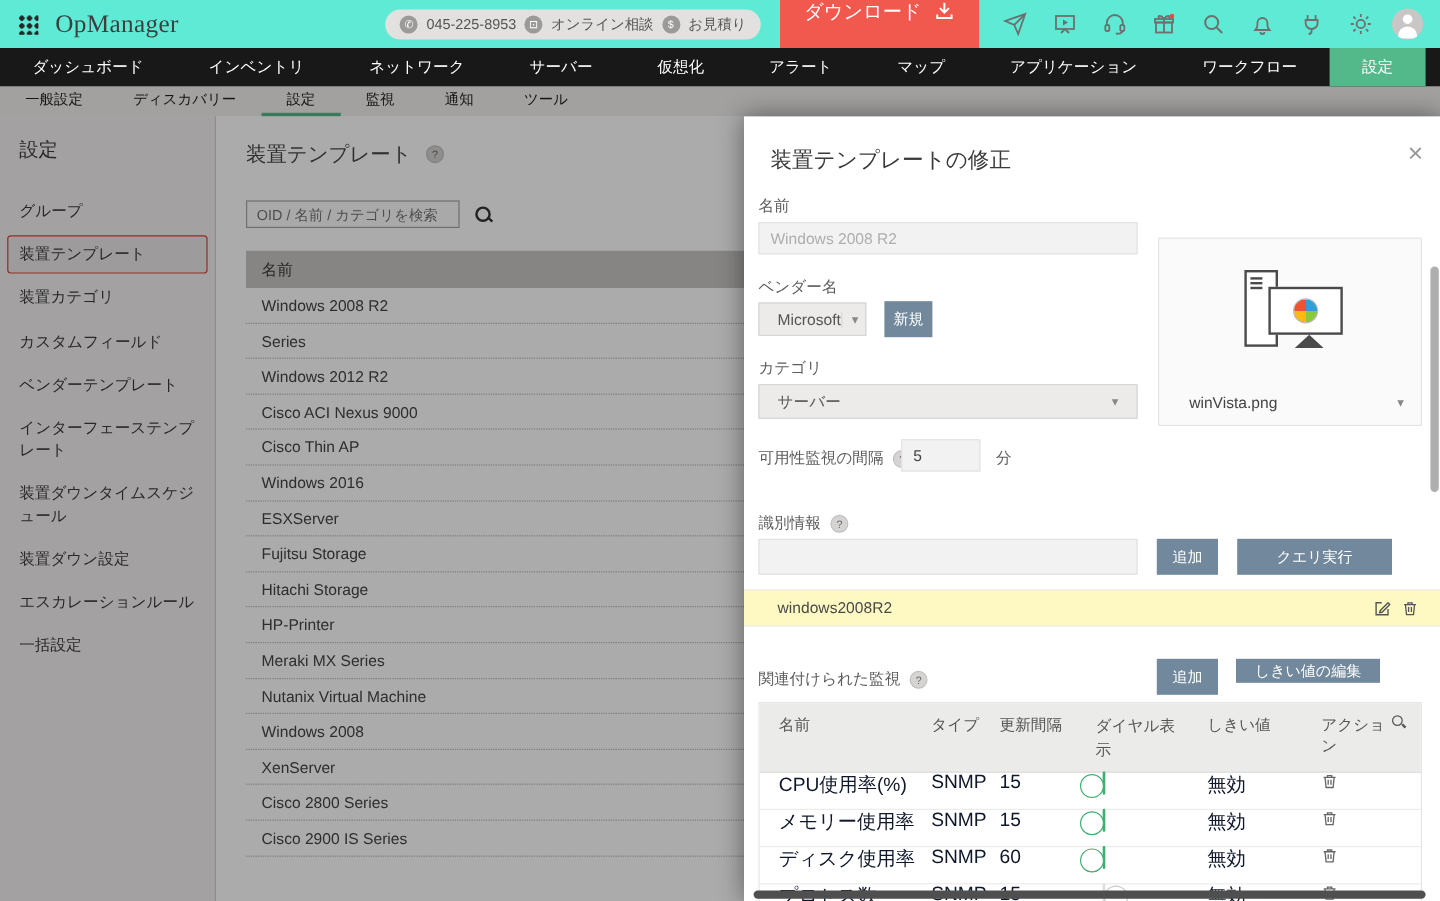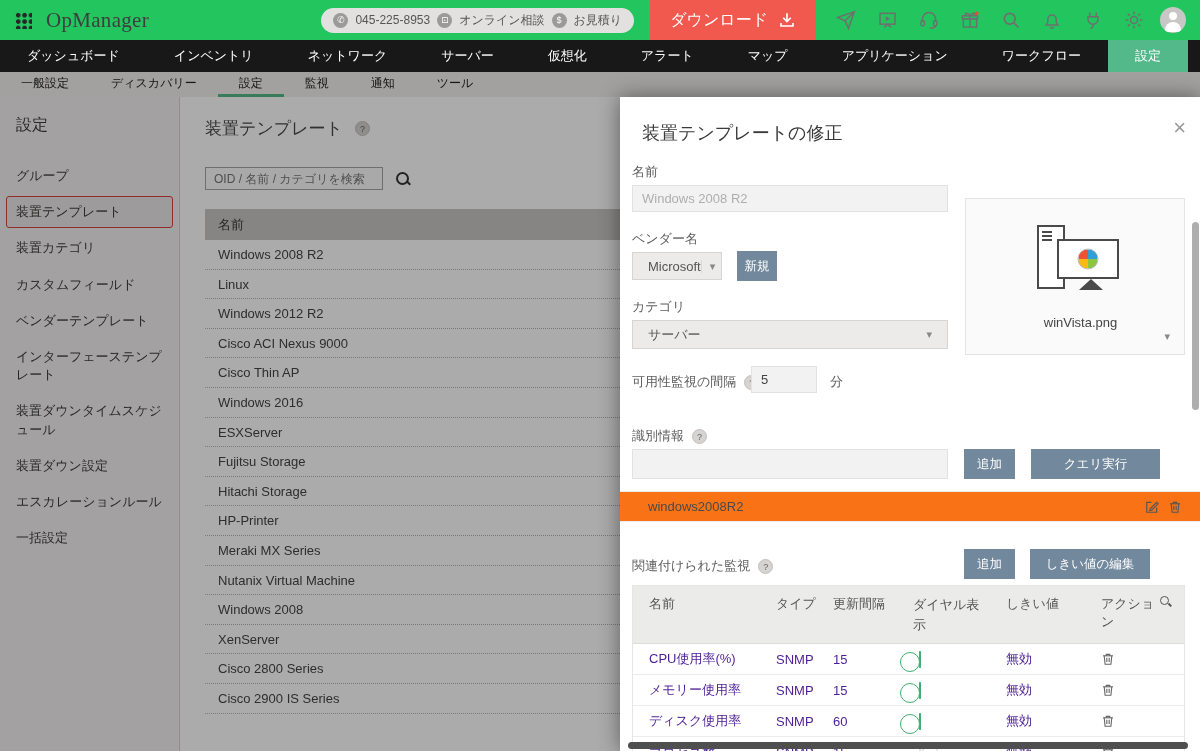--- a/index.html
+++ b/index.html
@@ -1,26 +1,26 @@
 <!DOCTYPE html>
 <html><head>
 <meta charset="utf-8">
 <style>
   * { margin:0; padding:0; box-sizing:border-box; }
   body { font-family:"Liberation Sans","DejaVu Sans",sans-serif; background:#888; }
   .screen { position:relative; width:1200px; height:751px; overflow:hidden; background:#fff; }
 
   
-  .hdr { position:absolute; left:0; top:0; width:100%; height:40px; background:#22c55e; display:flex; align-items:center; z-index:20; }
+  .hdr { position:absolute; left:0; top:0; width:100%; height:40px; background:#5eead4; display:flex; align-items:center; z-index:20; }
   .grid-ic { width:17px; height:17px; margin-left:15px; cursor:pointer;
     background-image:radial-gradient(circle,#262626 2px,transparent 2.4px); background-size:6.4px 6.4px; background-position:0 0; }
   .logo { font-family:"Liberation Serif","DejaVu Serif",serif; font-size:21px; color:#3e3e3e; margin-left:14px; letter-spacing:.3px; }
   .pill { margin-left:auto; height:25px; background:#e3e1df; border-radius:13px; display:flex; align-items:center; gap:7px; padding:0 12px; font-size:12px; color:#555; }
   .pill .cic { width:15px; height:15px; border-radius:50%; background:#9c9a98; color:#fff; font-size:9px; line-height:15px; text-align:center; display:inline-block; }
-  .dl-btn { height:40px; margin-left:16px; background:#f2594e; color:#fff; display:flex; align-items:center; gap:10px; padding:0 20px; font-size:16px; cursor:pointer; }
+  .dl-btn { height:40px; margin-left:16px; background:#f2594e; color:#fff; display:flex; gap:10px; padding:0 20px; font-size:16px; cursor:pointer; }
   .hdr-ics { display:flex; align-items:center; gap:21px; margin:0 16px 0 20px; }
   .hdr-ics svg { display:block; cursor:pointer; }
   .gift-wrap { position:relative; }
   .avatar { width:26px; height:26px; border-radius:50%; background:#c9c7c5; position:relative; cursor:pointer; overflow:hidden; }
   .avatar::before { content:""; position:absolute; left:9px; top:5px; width:8px; height:8px; border-radius:50%; background:#fff; }
   .avatar::after { content:""; position:absolute; left:5px; top:15px; width:16px; height:10px; border-radius:8px 8px 0 0; background:#fff; }
 
   
   .nav { position:absolute; left:0; top:40px; width:100%; height:32px; background:#181818; display:flex; align-items:stretch; color:#fff; font-size:13px; z-index:20; }
   .nav-item { display:flex; align-items:center; padding:0 27px; cursor:pointer; white-space:nowrap; }
@@ -65,31 +65,31 @@
   .mo-select.noline .caret { border-left:none; }
   .btn { position:absolute; background:#72889c; color:#ffffff; border:none; font-size:12.5px; display:flex; align-items:center; justify-content:center; cursor:pointer; font-family:inherit; }
   .img-box { position:absolute; left:345px; top:101px; width:220px; height:157px; background:#fbfafa; border:1px solid #e5e4e3; }
   .dev-icon { position:relative; width:104px; height:76px; margin:26px auto 0; }
   .tower { position:absolute; left:14px; top:0; width:28px; height:64px; border:2px solid #4a4a4a; background:#fff; }
   .tower::before { content:""; position:absolute; left:3px; top:4px; width:10px; height:2px; background:#4a4a4a; box-shadow:0 4px 0 #4a4a4a,0 8px 0 #4a4a4a; }
   .monitor { position:absolute; left:34px; top:14px; width:62px; height:40px; border:2px solid #4a4a4a; background:#fff; }
   .win-orb { position:absolute; left:50%; top:50%; transform:translate(-50%,-50%); width:21px; height:21px; border-radius:50%; border:1px solid #bbb;
     background:conic-gradient(#2f9fd8 0 25%,#8dc63f 25% 50%,#fdb913 50% 75%,#f05133 75% 100%); }
   .stand { position:absolute; left:56px; top:54px; width:0; height:0; border-left:12px solid transparent; border-right:12px solid transparent; border-bottom:11px solid #4a4a4a; }
-  .img-sel { position:absolute; left:25px; right:14px; bottom:11px; display:flex; align-items:center; font-size:13px; color:#444; cursor:pointer;flex-direction:column; }
+  .img-sel { position:absolute; left:25px; right:14px; bottom:11px; display:flex; align-items:center; font-size:13px; color:#444; cursor:pointer; }
   .img-sel .caret { margin-left:auto; color:#888; font-size:11px; }
-  .sysoid-strip { position:absolute; left:0; right:0; top:394px; height:31px; background:#f97316; border-top:1px solid #ececeb; border-bottom:1px solid #ececeb; display:flex; align-items:center; }
+  .sysoid-strip { position:absolute; left:0; right:0; top:394px; height:31px; background:#fef9c3; border-top:1px solid #ececeb; border-bottom:1px solid #ececeb; display:flex; align-items:center; }
   .strip-txt { margin-left:28px; color:#4a4a4a; }
   .strip-ics { margin-left:auto; margin-right:18px; display:flex; gap:9px; }
   .strip-ics svg { cursor:pointer; display:block; }
 
   
   .mtable { position:absolute; left:12px; top:488px; width:553px; border:1px solid #e7e6e5; }
   .mt-head { display:flex; background:#ebebea; border-bottom:1px solid #dcdcdc; color:#555; font-size:13px; padding:9px 0; min-height:54px; align-items:flex-start; }
-  .mt-row { display:flex; align-items:center; height:31px; border-bottom:1px solid #ececec; font-size:13px; color:#4c1d95; }
+  .mt-row { display:flex; align-items:flex-start; height:31px; border-bottom:1px solid #ececec; font-size:16px; color:#0f172a; }
   .mt-row:last-child { border-bottom:none; }
   .c-name { width:143px; padding-left:16px; }
   .c-type { width:57px; }
   .c-int { width:80px; }
   .c-dial { width:93px; }
   .c-thr { width:85px; }
   .c-act { width:68px; padding-left:10px; }
   .c-srch { flex:1; display:flex; justify-content:flex-start; }
   .wrapcell { width:70px; line-height:1.5; }
   .mag-sm { position:relative; width:13px; height:13px; display:inline-block; cursor:pointer; }
@@ -217,21 +217,21 @@
       <span class="m-title">装置テンプレート</span>
       <span class="help-badge">?</span>
     </div>
     <div class="m-search-row">
       <input class="m-search" placeholder="OID / 名前 / カテゴリを検索" style="">
       <span class="mag"></span>
     </div>
     <div class="dev-list">
       <div class="dl-head">名前</div>
       <div class="dl-row">Windows 2008 R2</div>
-      <div class="dl-row">Linux</div>
+      <div class="dl-row">Series</div>
       <div class="dl-row">Windows 2012 R2</div>
       <div class="dl-row">Cisco ACI Nexus 9000</div>
       <div class="dl-row">Cisco Thin AP</div>
       <div class="dl-row">Windows 2016</div>
       <div class="dl-row">ESXServer</div>
       <div class="dl-row">Fujitsu Storage</div>
       <div class="dl-row">Hitachi Storage</div>
       <div class="dl-row">HP-Printer</div>
       <div class="dl-row">Meraki MX Series</div>
       <div class="dl-row">Nutanix Virtual Machine</div>
@@ -307,21 +307,21 @@
             <path d="M10 10v7M14 10v7"></path>
           </svg>
       </span>
     </div>
 
     <div class="mo-label" style="left:12px; top:460px;">
       <span>関連付けられた監視</span>
       <span class="help-badge">?</span>
     </div>
     <button class="btn" style="left:344px; top:452px; width:51px; height:30px;">追加</button>
-    <button class="btn" style="left:410px; top:452px; width:120px; height:30px;">しきい値の編集</button>
+    <button class="btn" style="left:410px; top:452px; width:120px; height:20px;">しきい値の編集</button>
 
     <div class="mtable">
       <div class="mt-head">
         <div class="c-name">名前</div>
         <div class="c-type">タイプ</div>
         <div class="c-int">更新間隔</div>
         <div class="c-dial"><span class="wrapcell" style="display:inline-block;">ダイヤル表示</span></div>
         <div class="c-thr">しきい値</div>
         <div class="c-act">アクション</div>
         <div class="c-srch">

